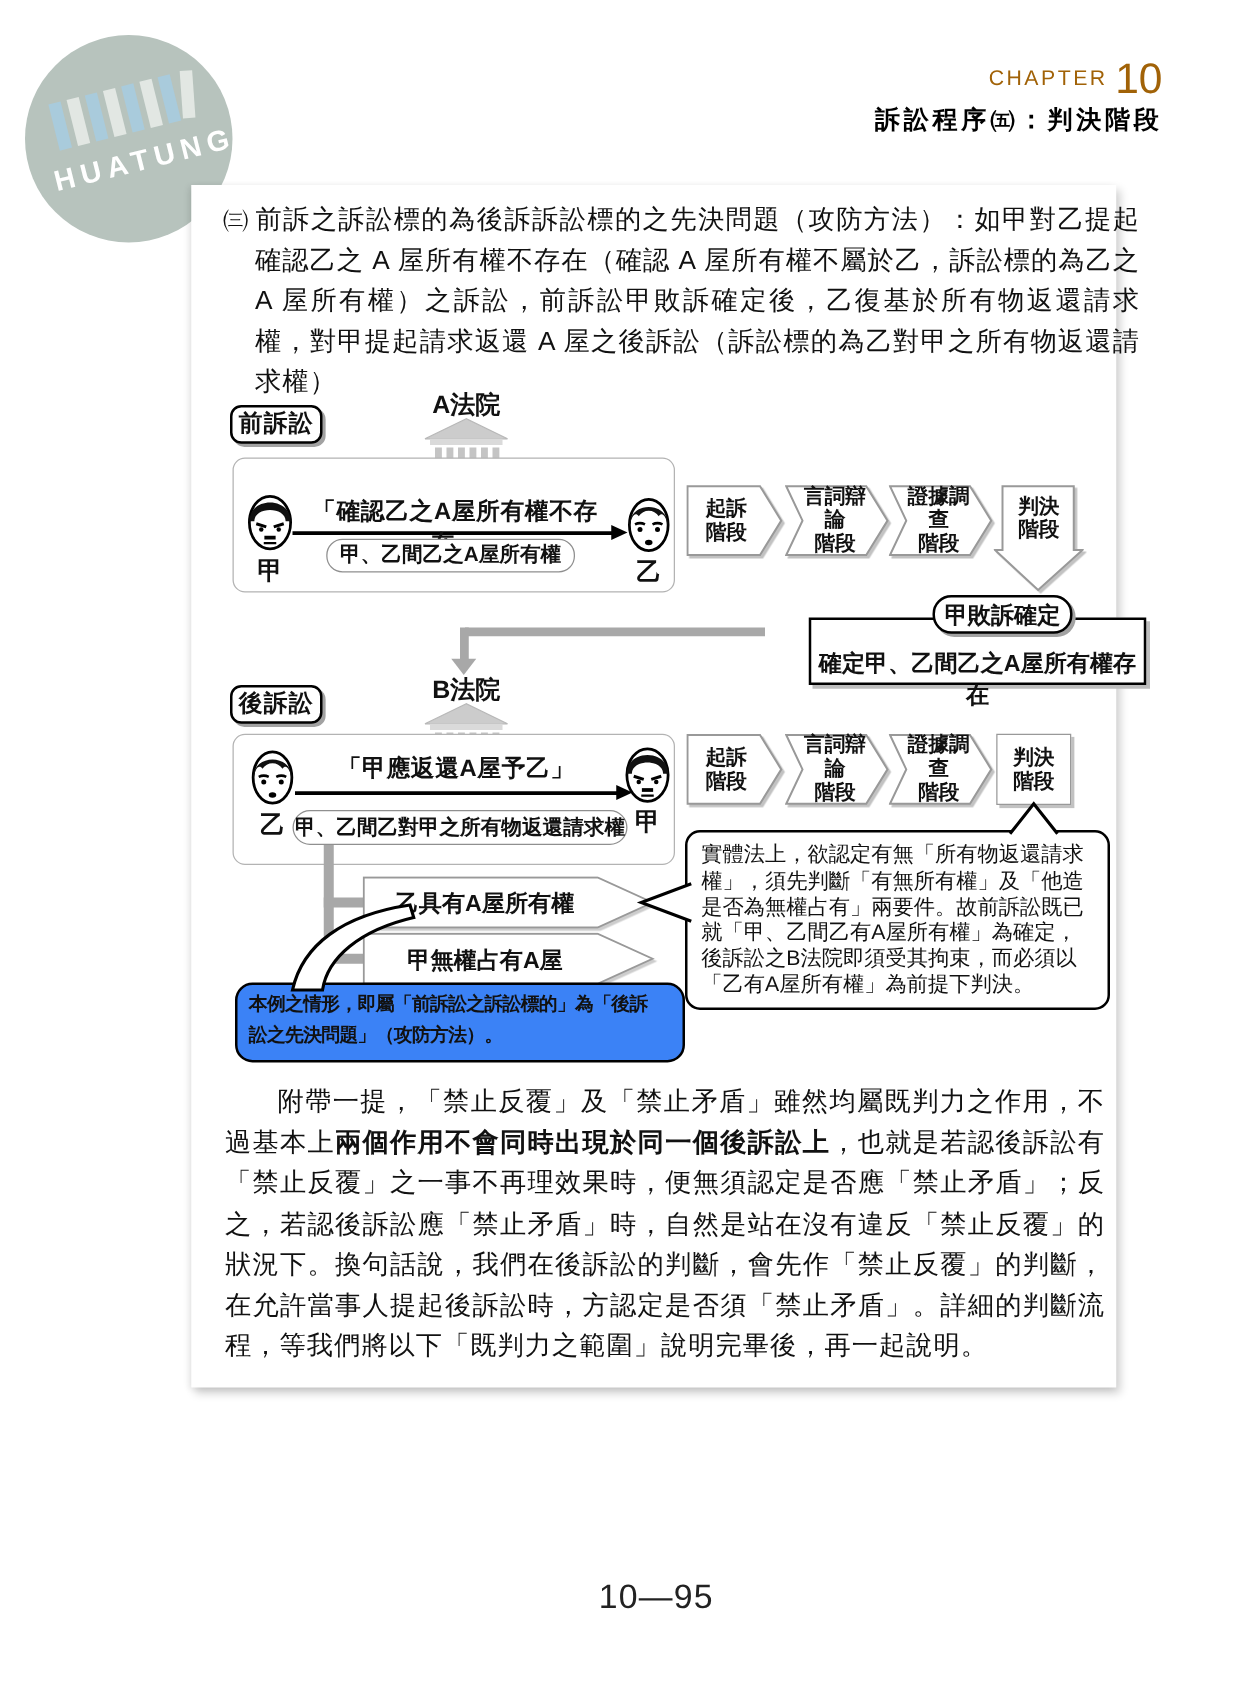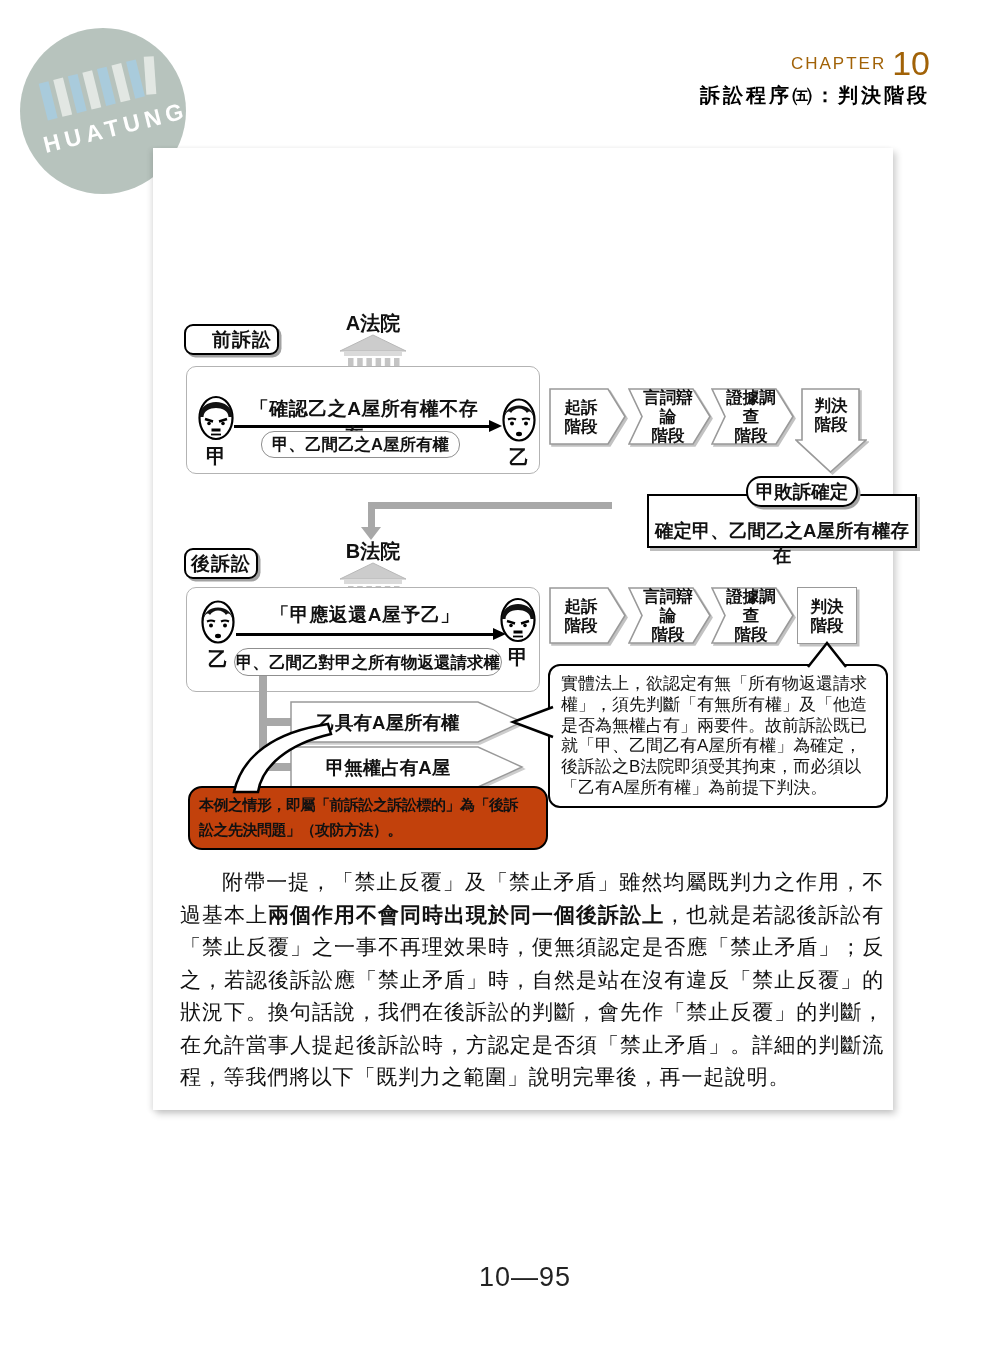--- a/index.html
+++ b/index.html
@@ -84,22 +84,22 @@
   .element-arrow svg{position:absolute;left:0;top:0;}
   .element-arrow .lbl{position:absolute;left:0;top:0;width:196px;height:42px;display:flex;
       align-items:center;justify-content:center;font-size:18.5px;font-weight:bold;}
 
   .callout{position:absolute;left:548px;top:664px;width:336px;height:140px;background:#fff;
       border:2.5px solid #000;border-radius:12px;z-index:4;}
   .callout .txt{position:absolute;left:11px;top:8px;width:312px;font-size:17px;font-weight:normal;
       line-height:20.8px;white-space:pre-line;letter-spacing:0;}
   .tail{position:absolute;z-index:5;}
 
-  .note-box{position:absolute;left:188px;top:786px;width:356px;height:60px;background:#c2410c;
-      border:2.5px solid #000;border-radius:14px;z-index:4;}
+  .note-box{position:absolute;left:188px;top:786px;width:356px;height:60px;background:#3b82f6;
+      border:2.5px solid #000;border-radius:14px;z-index:4;font-family:Liberation Serif, serif;}
   .note-box .txt{position:absolute;left:9px;top:4px;width:340px;font-size:15px;font-weight:bold;
       line-height:25px;letter-spacing:-0.5px;white-space:pre-line;}
 
   .pageno{position:absolute;left:420px;top:1262px;width:210px;text-align:center;font-size:27px;
       color:#222;letter-spacing:1px;}
 </style>
 </head>
 <body>
 
 <div class="page">
@@ -120,22 +120,23 @@
     </div>
   </div>
 
   <div class="chapter-line">
     <span class="chapter-label">CHAPTER</span><span class="chapter-num">10</span>
   </div>
   <div class="chapter-sub">訴訟程序㈤：判決階段</div>
 
   <div class="card"></div>
 
-
-  <div class="pill-label" style="left:184px;top:324px;padding-left:21px;">前訴訟</div>
+  <p class="para intro"><span class="marker">㈢</span><span>前訴之訴訟標的為後訴訴訟標的之先決問題（攻防方法）：如甲對乙提起確認乙之 A 屋所有權不存在（確認 A 屋所有權不屬於乙，訴訟標的為乙之 A 屋所有權）之訴訟，前訴訟甲敗訴確定後，乙復基於所有物返還請求權，對甲提起請求返還 A 屋之後訴訟（訴訟標的為乙對甲之所有物返還請求權）</span></p>
+
+  <div class="pill-label" style="left:184px;top:324px;">前訴訟</div>
   <div class="court-title" style="left:333px;top:310px;">A法院</div>
 
   <svg class="abs" style="left:337px;top:334px;" width="72" height="62" viewBox="0 0 72 62">
     <polygon points="36,1 3,17 69,17" fill="#cccccc" stroke="#b8b8b8"></polygon>
     <rect x="7" y="17" width="58" height="5" fill="#dadada"></rect>
     <rect x="11" y="24" width="5.5" height="26" fill="#c4c4c4"></rect>
       <rect x="20.2" y="24" width="5.5" height="26" fill="#c4c4c4"></rect>
     <rect x="29.4" y="24" width="5.5" height="26" fill="#c4c4c4"></rect>
       <rect x="38.6" y="24" width="5.5" height="26" fill="#c4c4c4"></rect>
     <rect x="47.8" y="24" width="5.5" height="26" fill="#c4c4c4"></rect>

